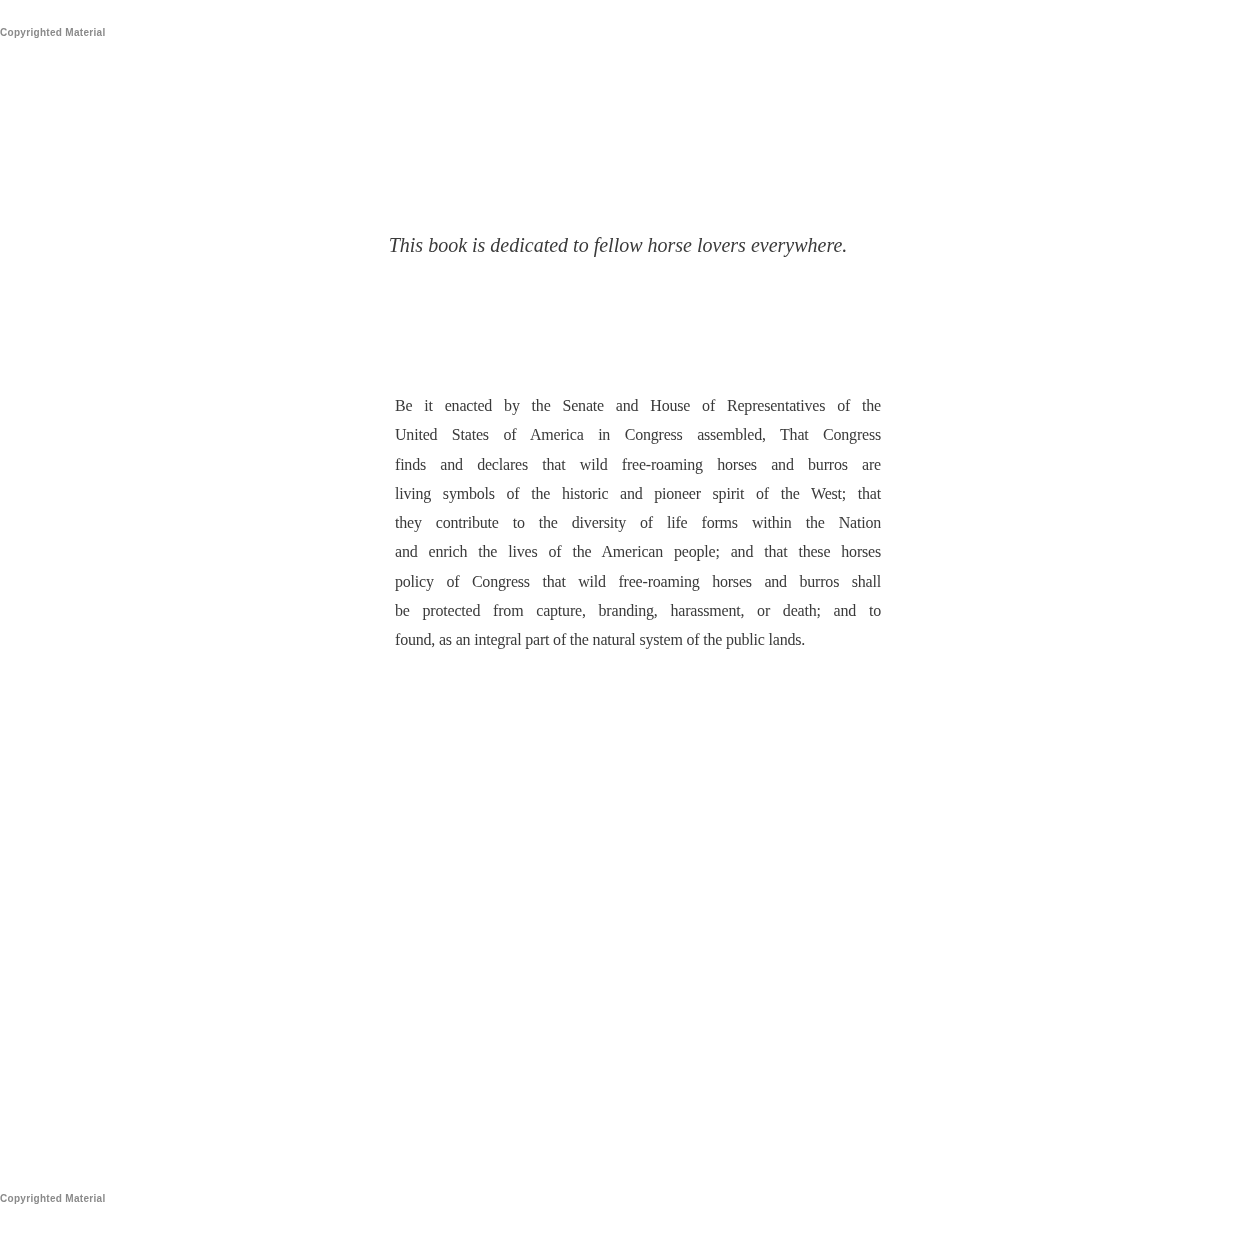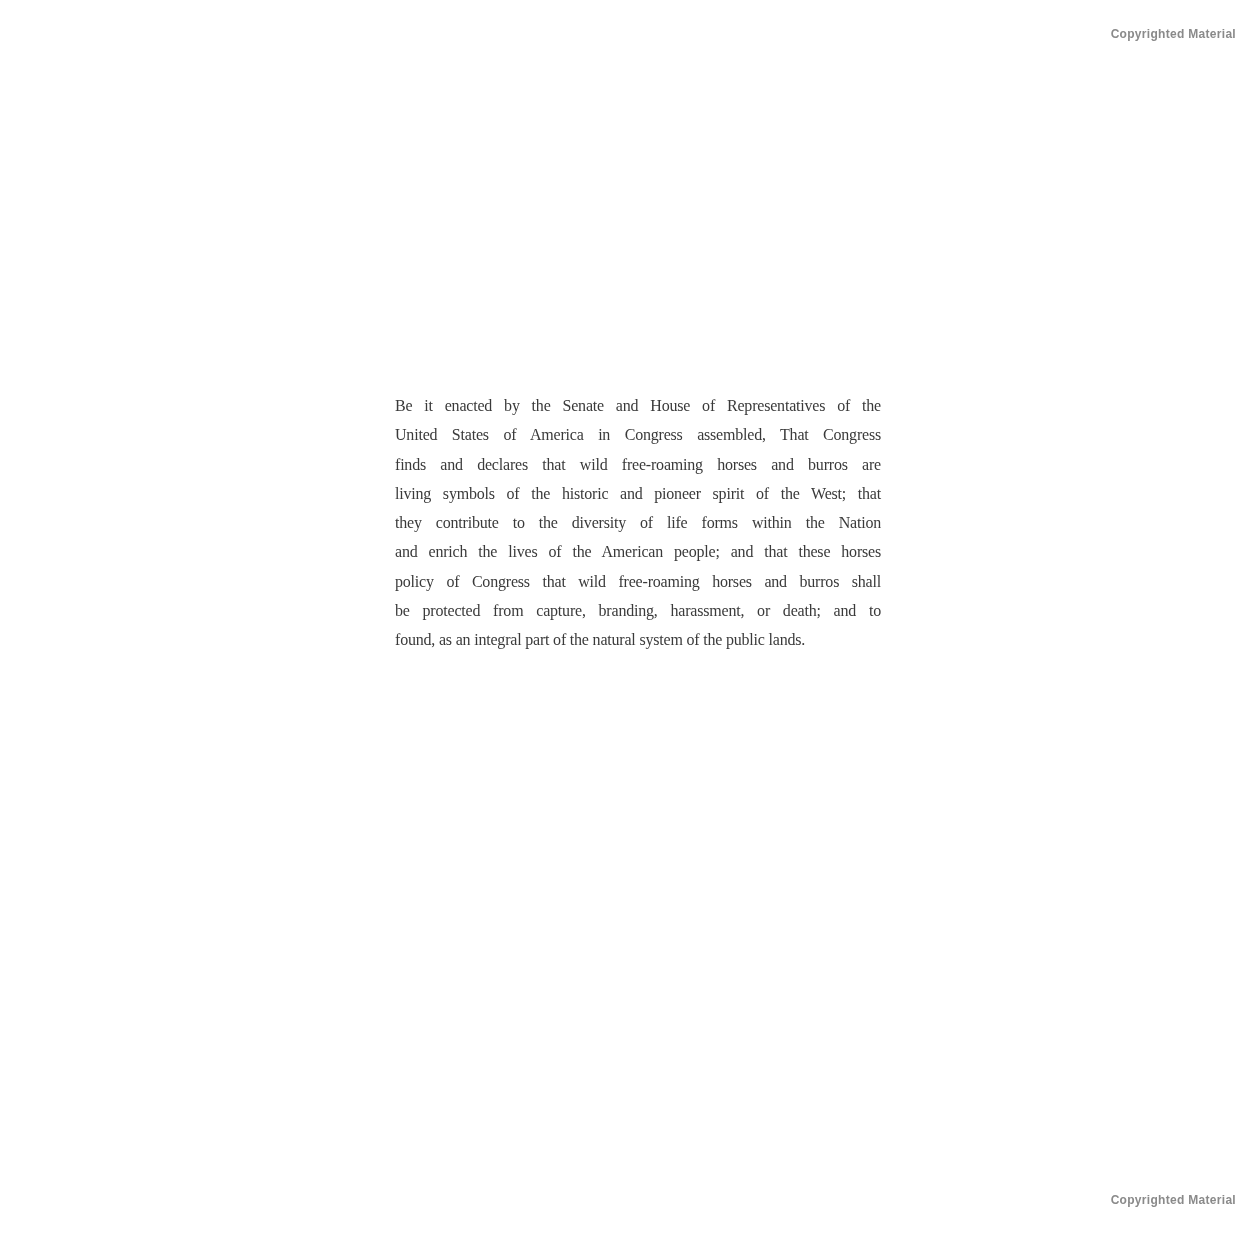--- a/index.html
+++ b/index.html
@@ -9,24 +9,24 @@
     height: 1236px;
     background: var(--bg, #ffffff);
     font-family: "Liberation Serif", serif;
     color: var(--text, #3a3a3a);
     overflow: hidden;
   }
   .notice {
     position: absolute;
     left: 0;
     width: 100%;
-    text-align: right;
+    text-align: left;
     font-family: "Liberation Sans", sans-serif;
     font-weight: bold;
-    font-size: 12px;
+    font-size: 10px;
     letter-spacing: 0.3px;
     color: var(--notice, #8a8a8a);
   }
   .notice.top { top: 27px; }
   .notice.bottom { top: 1193px; }
   .dedication {
     position: absolute;
     top: 234px;
     left: 0;
     width: 100%;
@@ -60,20 +60,21 @@
   .churchill { margin-top: 29.3px; text-align: center; letter-spacing: 0; }
   .cline { text-align: center; line-height: 29.3px; }
 </style>
 </head>
 <body>
 
 <div class="page">
 
   <div class="notice top">Copyrighted Material</div>
 
+  <div class="dedication">This book is dedicated to fellow horse lovers everywhere.</div>
 
   <div class="quote-block">
 
     <div>
 
         <div class="jline">Be it enacted by the Senate and House of Representatives of the</div>
 
         <div class="jline">United States of America in Congress assembled, That Congress</div>
 
         <div class="jline">finds and declares that wild free-roaming horses and burros are</div>

